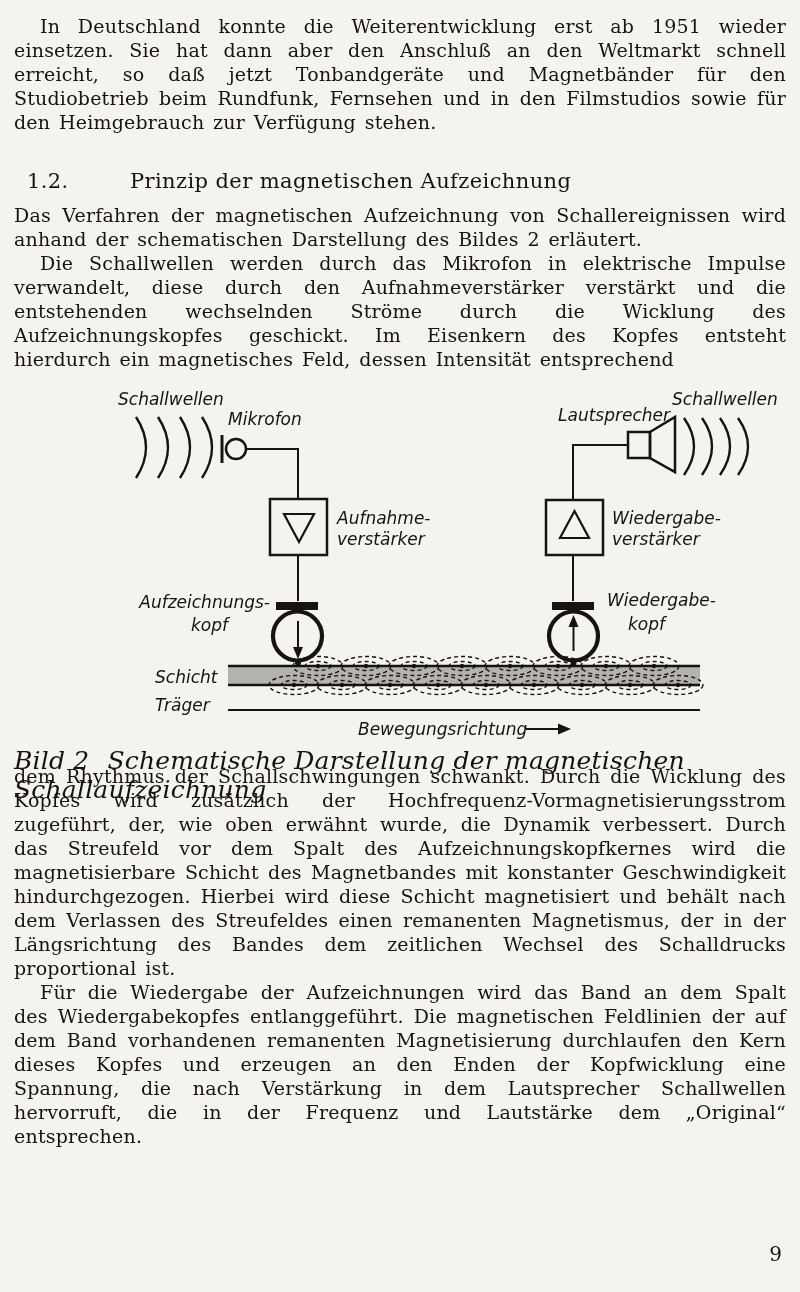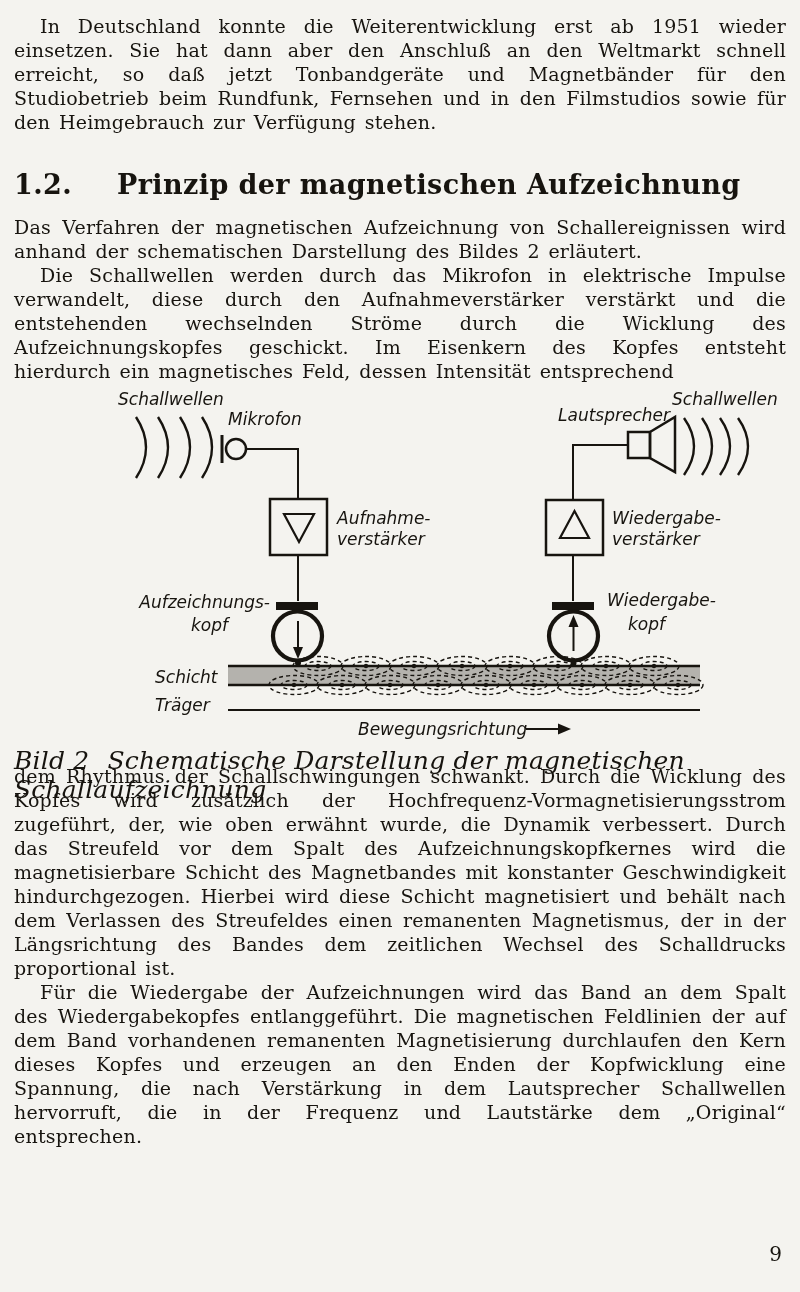--- a/index.html
+++ b/index.html
@@ -10,25 +10,25 @@
     color:#17140f;
   }
   .bodytext{
     position:absolute; left:14px; width:772px;
     font-size:19px; line-height:24px; text-align:justify;
     letter-spacing:0.2px; word-spacing:2.5px;
   }
   .bodytext p{margin:0; padding:0;}
   .bodytext p.indent{text-indent:26px;}
   #block-intro{top:14px;}
-  #block-principle{top:203px;margin-top:12px;}
+  #block-principle{top:203px;}
   #block-lower{top:764px;}
   .heading{
-    position:absolute; left:14px; top:169px; width:772px;
-    font-size:27px; font-weight:bold; letter-spacing:0.4px;
+    position:absolute; left:27px; top:169px; width:772px;
+    font-size:21px; font-weight:normal; letter-spacing:0.4px;
     white-space:nowrap;
   }
   .heading .secnum{display:inline-block; width:103px;}
   .figure-caption{
     position:absolute; left:14px; top:746px; width:772px;
     font-style:italic; font-size:25px; letter-spacing:0.2px;
   }
   .figure-caption .cap-label{margin-right:18px;}
   .pagenum{
     position:absolute; right:18px; top:1242px;

